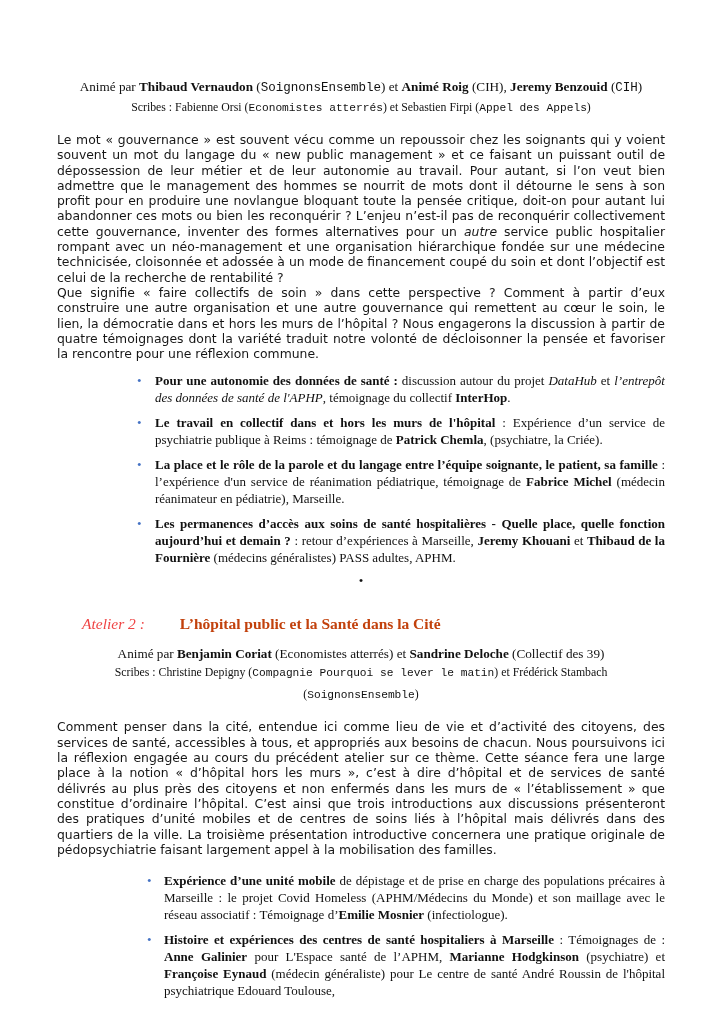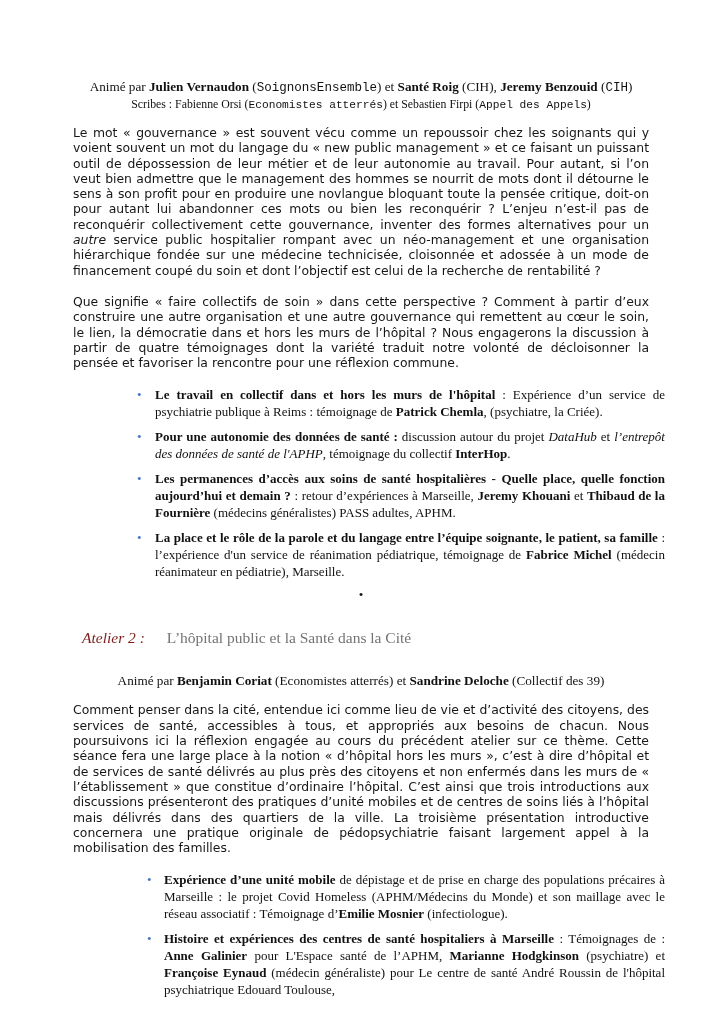--- a/index.html
+++ b/index.html
@@ -15,26 +15,26 @@
     font-family:"Liberation Serif","DejaVu Serif",serif;
   }
   
   .hline1{
     text-align:center;
     font-size:13.2px;line-height:17px;
     font-family:"Liberation Serif","DejaVu Serif",serif;
   }
   .hline2{
     text-align:center;
-    font-size:11.8px;line-height:14px;
+    font-size:11.8px;line-height:21px;
     font-family:"Liberation Serif","DejaVu Serif",serif;
   }
   
   .bodytext{
-    margin:16px;
+    margin:0;
     font-family:"DejaVu Sans","Liberation Sans",sans-serif;
     font-size:12.4px;line-height:15.3px;
     text-align:justify;
     color:#161616;
   }
   .mt-para{margin-top:13px;}
   
   ul.topics{
     list-style:none;
     margin:11px 0 0 76px;padding:0;
@@ -62,61 +62,62 @@
     margin-top:6px;
     color:#111;
   }
   .atelier-heading{
     margin:26px 0 0 25px;
     font-size:15.5px;line-height:19px;
     font-weight:normal;
   }
   .atelier-label{
     font-style:italic;
-    color:#7f1d1d;
-    margin-right:22px;
+    color:#ef4444;
+    margin-right:35px;
   }
   .atelier-title{
-    font-weight:normal;
-    color:#737373;
+    font-weight:bold;
+    color:#c2410c;
   }
-  .mt-h{margin-top:25px;}
+  .mt-h{margin-top:12px;}
   
   .b{font-weight:bold;}
   .i{font-style:italic;}
   .sf{font-family:Liberation Mono, monospace;font-size:0.95em;}
 </style>
 </head>
 <body>
 
 <div class="page">
 
-  <p class="hline1" style="margin:0;"><span>Animé par </span><span class="b">Julien Vernaudon</span><span> (</span><span class="sf">SoignonsEnsemble</span><span>) et </span><span class="b">Santé Roig</span><span> (CIH), </span><span class="b">Jeremy Benzouid</span><span> (</span><span class="sf">CIH</span><span>)</span></p>
+  <p class="hline1" style="margin:0;"><span>Animé par </span><span class="b">Thibaud Vernaudon</span><span> (</span><span class="sf">SoignonsEnsemble</span><span>) et </span><span class="b">Animé Roig</span><span> (CIH), </span><span class="b">Jeremy Benzouid</span><span> (</span><span class="sf">CIH</span><span>)</span></p>
 
   <p class="hline2" style="margin:0;"><span>Scribes : Fabienne Orsi (</span><span class="sf">Economistes atterrés</span><span>) et Sebastien Firpi (</span><span class="sf">Appel des Appels</span><span>)</span></p>
 
   <p class="bodytext mt-para"><span>Le mot « gouvernance » est souvent vécu comme un repoussoir chez les soignants qui y voient souvent un mot du langage du « new public management » et ce faisant un puissant outil de dépossession de leur métier et de leur autonomie au travail. Pour autant, si l’on veut bien admettre que le management des hommes se nourrit de mots dont il détourne le sens à son profit pour en produire une novlangue bloquant toute la pensée critique, doit-on pour autant lui abandonner ces mots ou bien les reconquérir ? L’enjeu n’est-il pas de reconquérir collectivement cette gouvernance, inventer des formes alternatives pour un </span><span class="i">autre</span><span> service public hospitalier rompant avec un néo-management et une organisation hiérarchique fondée sur une médecine technicisée, cloisonnée et adossée à un mode de financement coupé du soin et dont l’objectif est celui de la recherche de rentabilité ?</span></p>
 
   <p class="bodytext"><span>Que signifie « faire collectifs de soin » dans cette perspective ? Comment à partir d’eux construire une autre organisation et une autre gouvernance qui remettent au cœur le soin, le lien, la démocratie dans et hors les murs de l’hôpital ?  Nous engagerons la discussion à partir de quatre témoignages dont la variété traduit notre volonté de décloisonner la pensée et favoriser la rencontre pour une réflexion commune.</span></p>
 
   <ul class="topics">
+    <li><span class="b">Pour une autonomie des données de santé :</span><span> discussion autour du projet </span><span class="i">DataHub</span><span> et </span><span class="i">l’entrepôt des données de santé de l'APHP</span><span>, témoignage du collectif </span><span class="b">InterHop</span><span>.</span></li>
     <li><span class="b">Le travail en collectif dans et hors les murs de l'hôpital</span><span> : Expérience d’un service de psychiatrie publique à Reims : témoignage de </span><span class="b">Patrick Chemla</span><span>, (psychiatre, la Criée).</span></li>
-    <li><span class="b">Pour une autonomie des données de santé :</span><span> discussion autour du projet </span><span class="i">DataHub</span><span> et </span><span class="i">l’entrepôt des données de santé de l'APHP</span><span>, témoignage du collectif </span><span class="b">InterHop</span><span>.</span></li>
+    <li><span class="b">La place et le rôle de la parole et du langage entre l’équipe soignante, le patient, sa famille</span><span> : l’expérience d'un service de réanimation pédiatrique, témoignage de </span><span class="b">Fabrice Michel</span><span> (médecin réanimateur en pédiatrie), Marseille.</span></li>
     <li><span class="b">Les permanences d’accès aux soins de santé hospitalières - Quelle place, quelle fonction aujourd’hui et demain ?</span><span> : retour d’expériences à Marseille, </span><span class="b">Jeremy Khouani</span><span> et </span><span class="b">Thibaud de la Fournière</span><span> (médecins généralistes) PASS adultes, APHM.</span></li>
-    <li><span class="b">La place et le rôle de la parole et du langage entre l’équipe soignante, le patient, sa famille</span><span> : l’expérience d'un service de réanimation pédiatrique, témoignage de </span><span class="b">Fabrice Michel</span><span> (médecin réanimateur en pédiatrie), Marseille.</span></li>
   </ul>
 
   <div class="lone-bullet">•</div>
 
   <h2 class="atelier-heading">
     <span class="atelier-label">Atelier 2 :</span><span class="atelier-title">L’hôpital public et la Santé dans la Cité</span>
   </h2>
 
   <p class="hline1 mt-h" style="margin-bottom:0;"><span>Animé par </span><span class="b">Benjamin Coriat</span><span> (Economistes atterrés) et </span><span class="b">Sandrine Deloche</span><span> (Collectif des 39)</span></p>
 
+  <p class="hline2" style="margin:0;"><span>Scribes : Christine Depigny (</span><span class="sf">Compagnie Pourquoi se lever le matin</span><span>) et Frédérick Stambach (</span><span class="sf">SoignonsEnsemble</span><span>)</span></p>
 
   <p class="bodytext mt-para"><span>Comment penser dans la cité, entendue ici comme lieu de vie et d’activité des citoyens, des services de santé, accessibles à tous, et appropriés aux besoins de chacun. Nous poursuivons ici la réflexion engagée au cours du précédent atelier sur ce thème. Cette séance fera une large place à la notion « d’hôpital hors les murs », c’est à dire d’hôpital et de services de santé délivrés au plus près des citoyens et non enfermés dans les murs de « l’établissement » que constitue d’ordinaire l’hôpital.  C’est ainsi que trois introductions aux discussions présenteront des pratiques d’unité mobiles et de centres de soins liés à l’hôpital mais délivrés dans des quartiers de la ville. La troisième présentation introductive concernera une pratique originale de pédopsychiatrie faisant largement appel à la mobilisation des familles.</span></p>
 
   <ul class="topics indent2" style="margin-top:15px;">
     <li><span class="b">Expérience d’une unité mobile</span><span> de dépistage et de prise en charge des populations précaires à Marseille : le projet Covid Homeless (APHM/Médecins du Monde) et son maillage avec le réseau associatif : Témoignage d’</span><span class="b">Emilie Mosnier</span><span> (infectiologue).</span></li>
     <li><span class="b">Histoire et expériences des centres de santé hospitaliers à Marseille</span><span> : Témoignages de : </span><span class="b">Anne Galinier</span><span> pour L'Espace santé de l’APHM, </span><span class="b">Marianne Hodgkinson</span><span> (psychiatre) et </span><span class="b">Françoise Eynaud</span><span> (médecin généraliste) pour Le centre de santé André Roussin de l'hôpital psychiatrique Edouard Toulouse,</span></li>
   </ul>
 
 </div>
 

